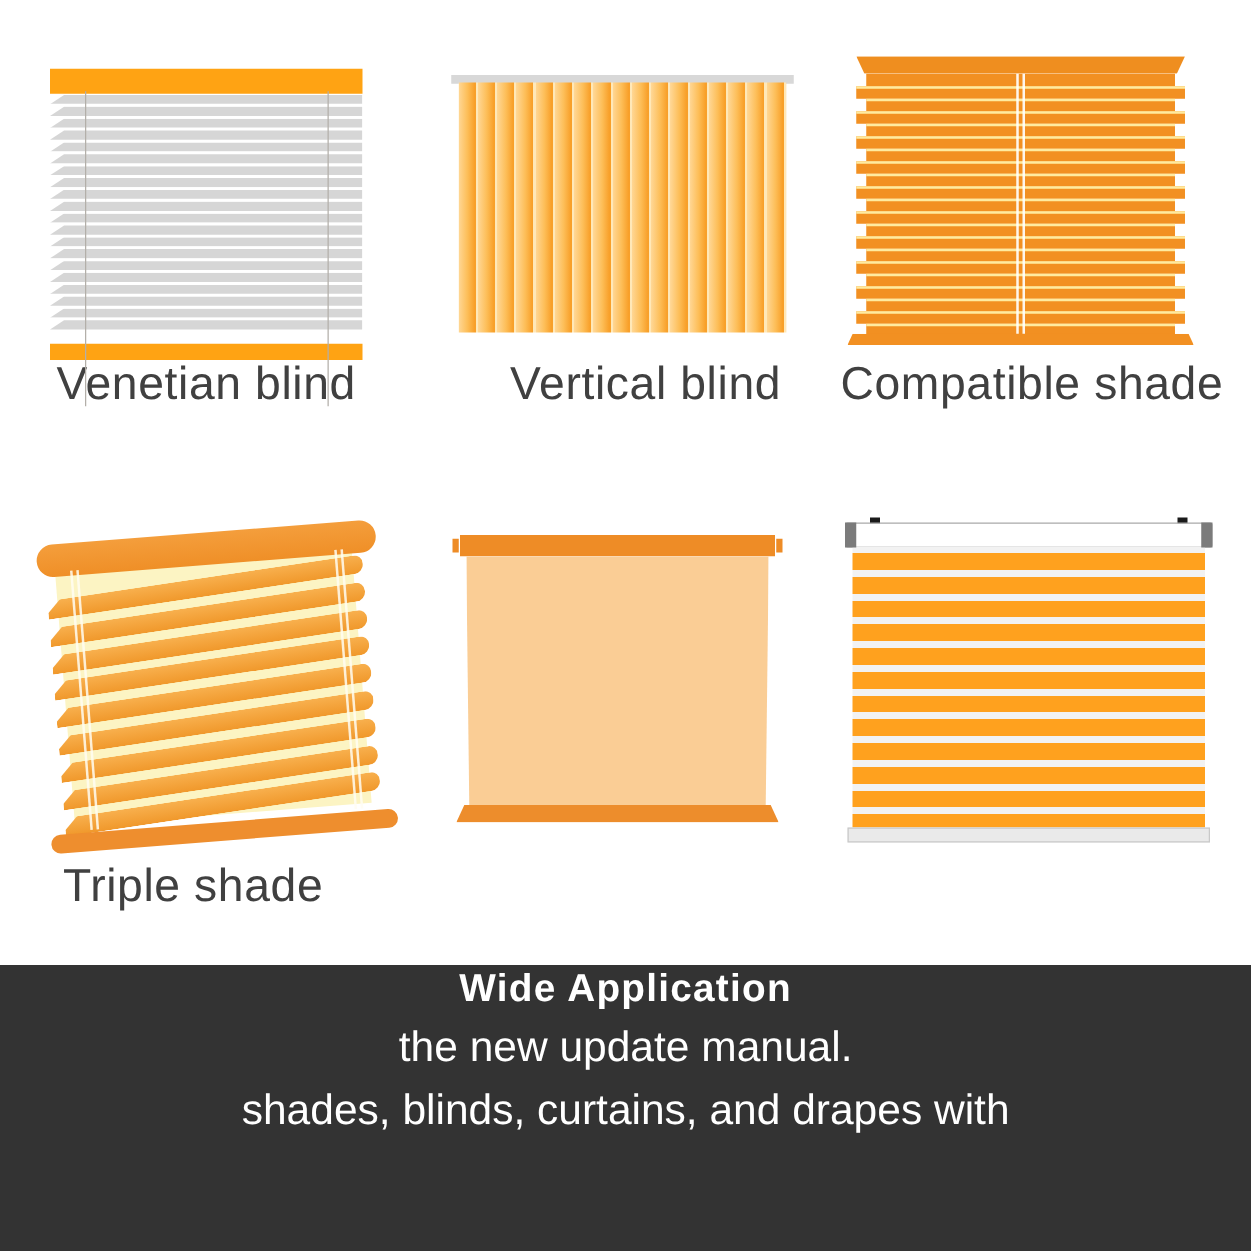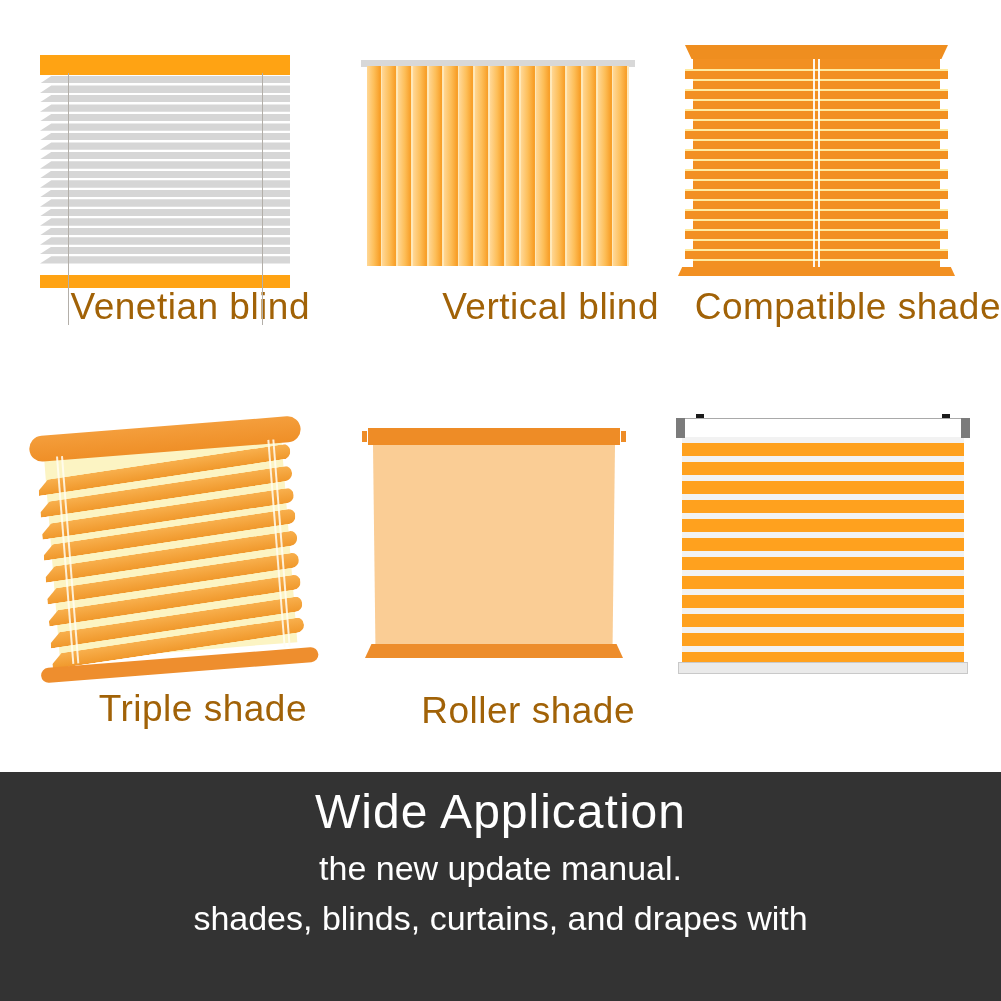--- a/index.html
+++ b/index.html
@@ -1,19 +1,19 @@
 <!DOCTYPE html>
 <html><head>
 <meta charset="utf-8">
 <style>
   html,body{margin:0;padding:0;background:#fff;}
   .canvas{position:relative;width:1001px;height:1001px;background:#fff;overflow:hidden;
           font-family:"Liberation Sans", sans-serif;}
-  .caption{position:absolute;text-align:right;font-size:37px;font-weight:300;
-           color:#a16207;letter-spacing:0.5px;white-space:nowrap;}
+  .caption{position:absolute;text-align:center;font-size:37px;font-weight:300;
+           color:#404040;letter-spacing:0.5px;white-space:nowrap;}
 
   
   .venetian{position:absolute;left:40px;top:55px;width:250px;height:223px;}
   .vb-top{position:absolute;left:0;top:0;width:100%;height:20px;background:#FFA313;}
   .vb-slats{position:absolute;left:0;top:21px;width:100%;}
   .v-slat{height:7.4px;margin-bottom:2.1px;background:#D6D6D6;
           clip-path:polygon(0 100%, 4.5% 0, 100% 0, 100% 100%);}
   .vb-string{position:absolute;top:18px;height:252px;width:1px;background:#B3AFA9;z-index:2;}
   .vb-bottom{position:absolute;left:0;bottom:-10px;width:100%;height:13px;background:#FFA313;}
 
@@ -67,21 +67,21 @@
            border:1px solid #A9A9A9;border-radius:2px;}
   .ze-cap{position:absolute;top:4px;width:9px;height:20px;background:#7B7B7B;z-index:2;}
   .ze-body{position:absolute;left:6px;top:23px;width:282px;height:225px;
     background:repeating-linear-gradient(180deg,#F2F2F2 0 5.5px,#FFA11E 5.5px 19px);}
   .ze-rail{position:absolute;left:2px;top:248px;width:288px;height:10px;background:#EAEAEA;
            border:1px solid #C9C9C9;}
 
   
   .banner{position:absolute;left:0;top:772px;width:100%;height:229px;background:#333333;
           color:#fff;text-align:center;}
-  .banner-title{margin:12px 0 4px 0;font-size:48px;font-weight:400;letter-spacing:1px;}
+  .banner-title{margin:1px 0 4px 0;font-size:31px;font-weight:700;letter-spacing:1px;}
   .banner-line{font-size:34px;font-weight:300;line-height:50px;margin:0;}
 </style>
 </head>
 <body>
 
 <div class="canvas">
 
   <div class="venetian">
     <div class="vb-top"></div>
     <div class="vb-slats" id="vb-slats">
@@ -173,21 +173,20 @@
   </div>
   <div class="caption" style="left:2px;top:688px;width:305px">Triple shade</div>
 
   <div class="roller">
     <div class="ro-tab" style="left:-6px"></div>
     <div class="ro-tab" style="right:-6px"></div>
     <div class="ro-bar"></div>
     <div class="ro-panel"></div>
     <div class="ro-rail"></div>
   </div>
-  <div class="caption" style="left:360px;top:690px;width:275px">Roller shade</div>
 
   <div class="zebra">
     <div class="ze-bracket" style="left:20px"></div>
     <div class="ze-bracket" style="left:266px"></div>
     <div class="ze-head"></div>
     <div class="ze-cap" style="left:0"></div>
     <div class="ze-cap" style="right:0"></div>
     <div class="ze-body"></div>
     <div class="ze-rail"></div>
   </div>

